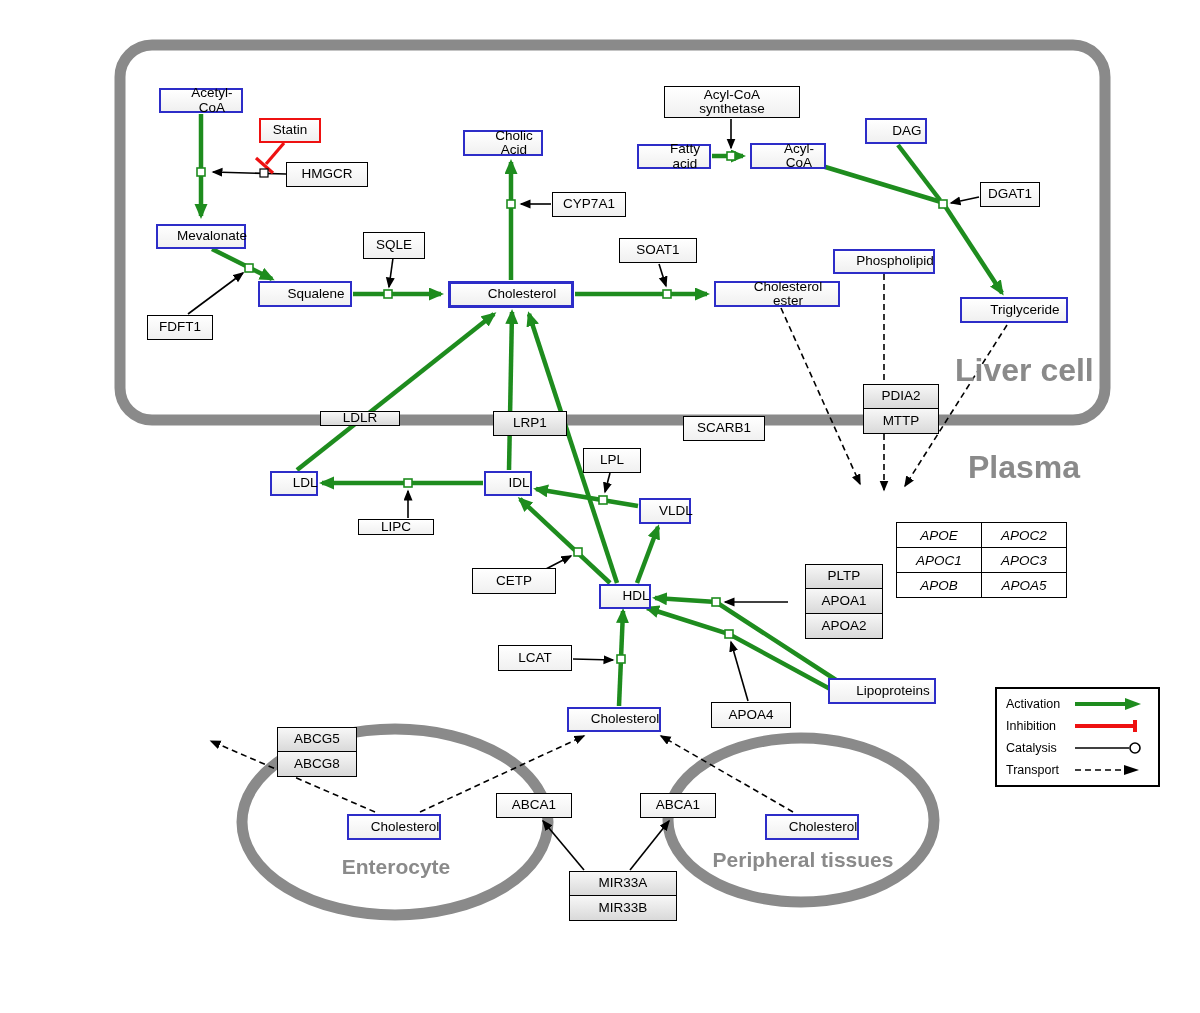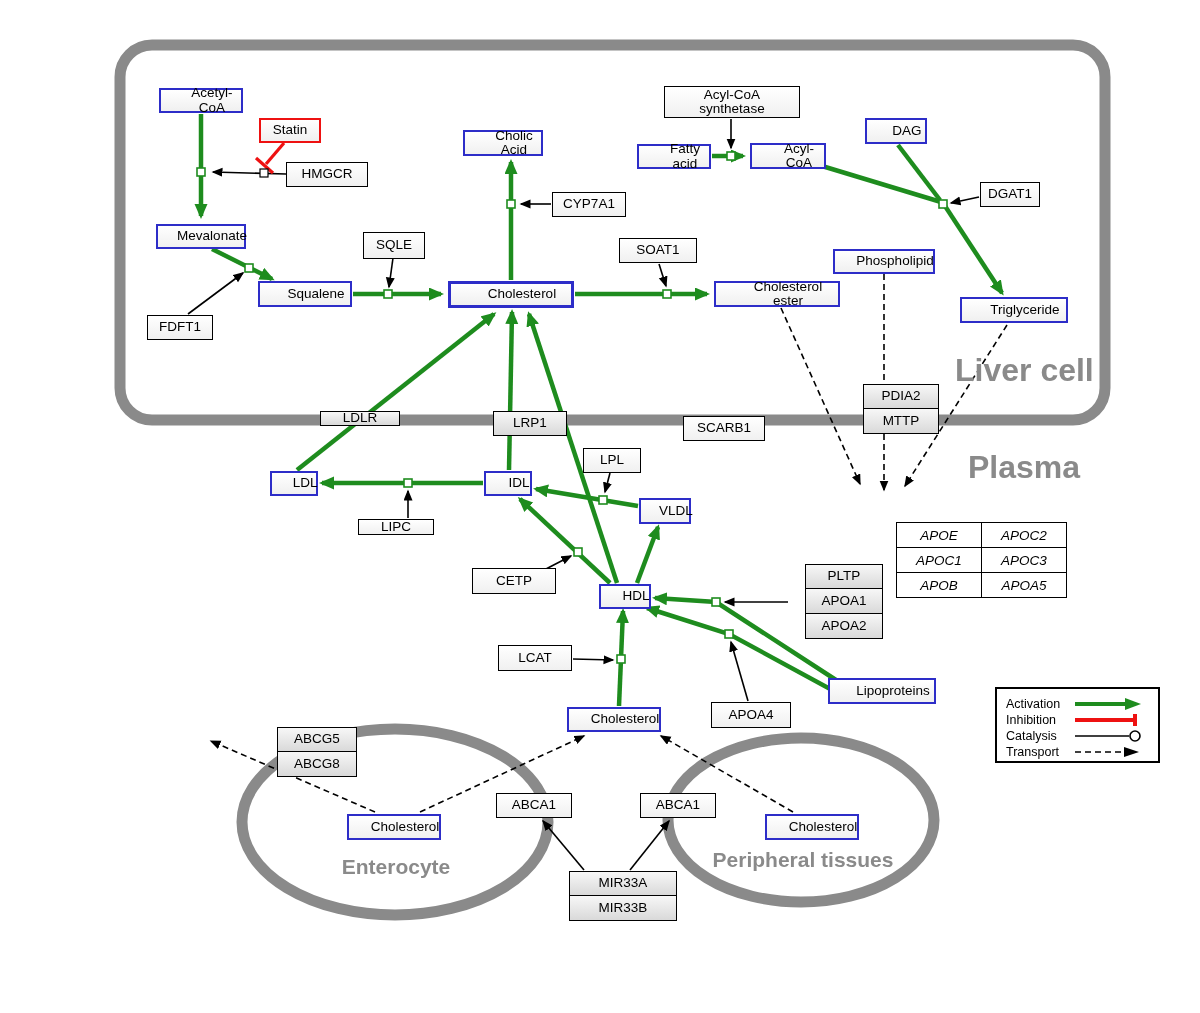--- a/index.html
+++ b/index.html
@@ -29,21 +29,21 @@
   .label { position:absolute; color:var(--membrane-gray,#8a8a8a); font-weight:bold; z-index:4; }
   .label.big { font-size:32px; }
   .label.mid { font-size:21px; text-align:center; }
 
   .apo-table { position:absolute; left:896px; top:522px; display:grid;
                grid-template-columns:85px 85px; grid-auto-rows:25px;
                border-top:1px solid #000; border-left:1px solid #000; z-index:5; background:#fff;font-style:italic; }
   .apo-cell { border-right:1px solid #000; border-bottom:1px solid #000;
               display:flex; align-items:center; justify-content:center; font-size:13.5px; }
 
-  .legend { position:absolute; left:995px; top:687px; width:165px; height:76px;
+  .legend { position:absolute; left:995px; top:687px; width:165px; height:100px;
             border:2px solid #000; background:#fff; padding:7px 9px; z-index:6;
             display:flex; flex-direction:column; justify-content:space-between; }
   .legend-row { display:flex; align-items:center; justify-content:space-between; }
   .legend-row span { font-size:12.5px; color:#000; }
 </style>
 </head>
 <body>
 
 <div class="stage">
 

